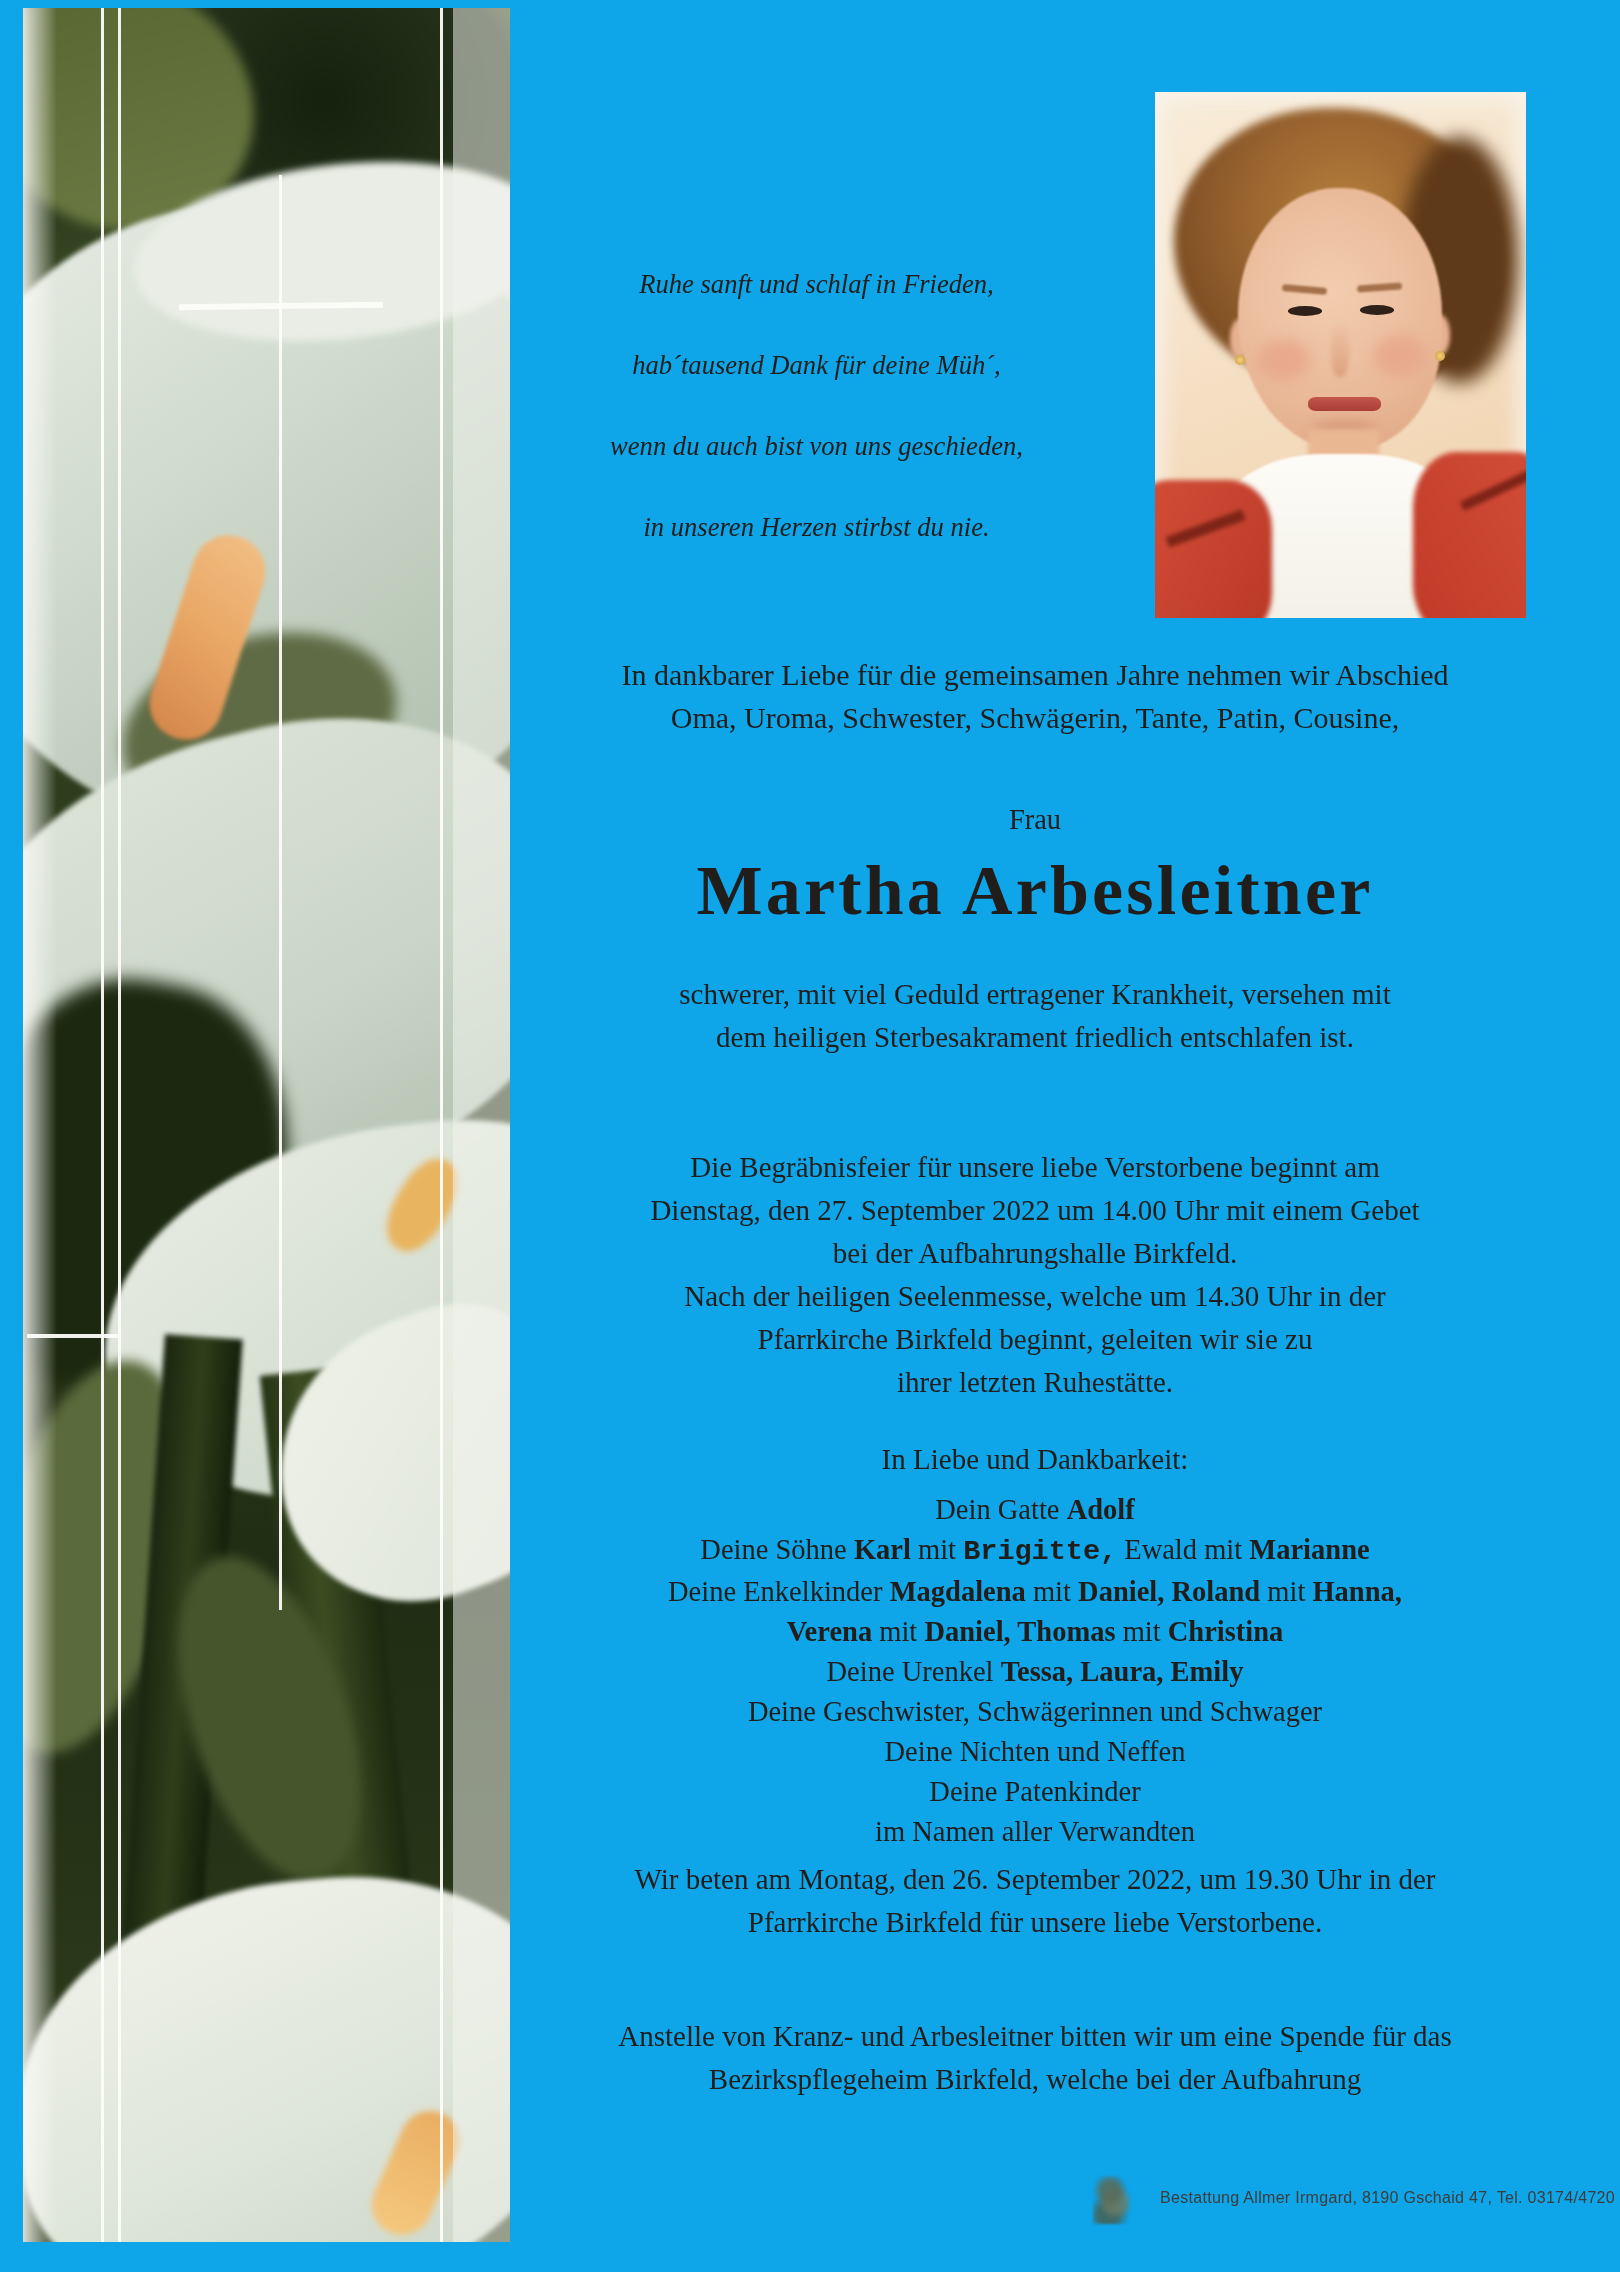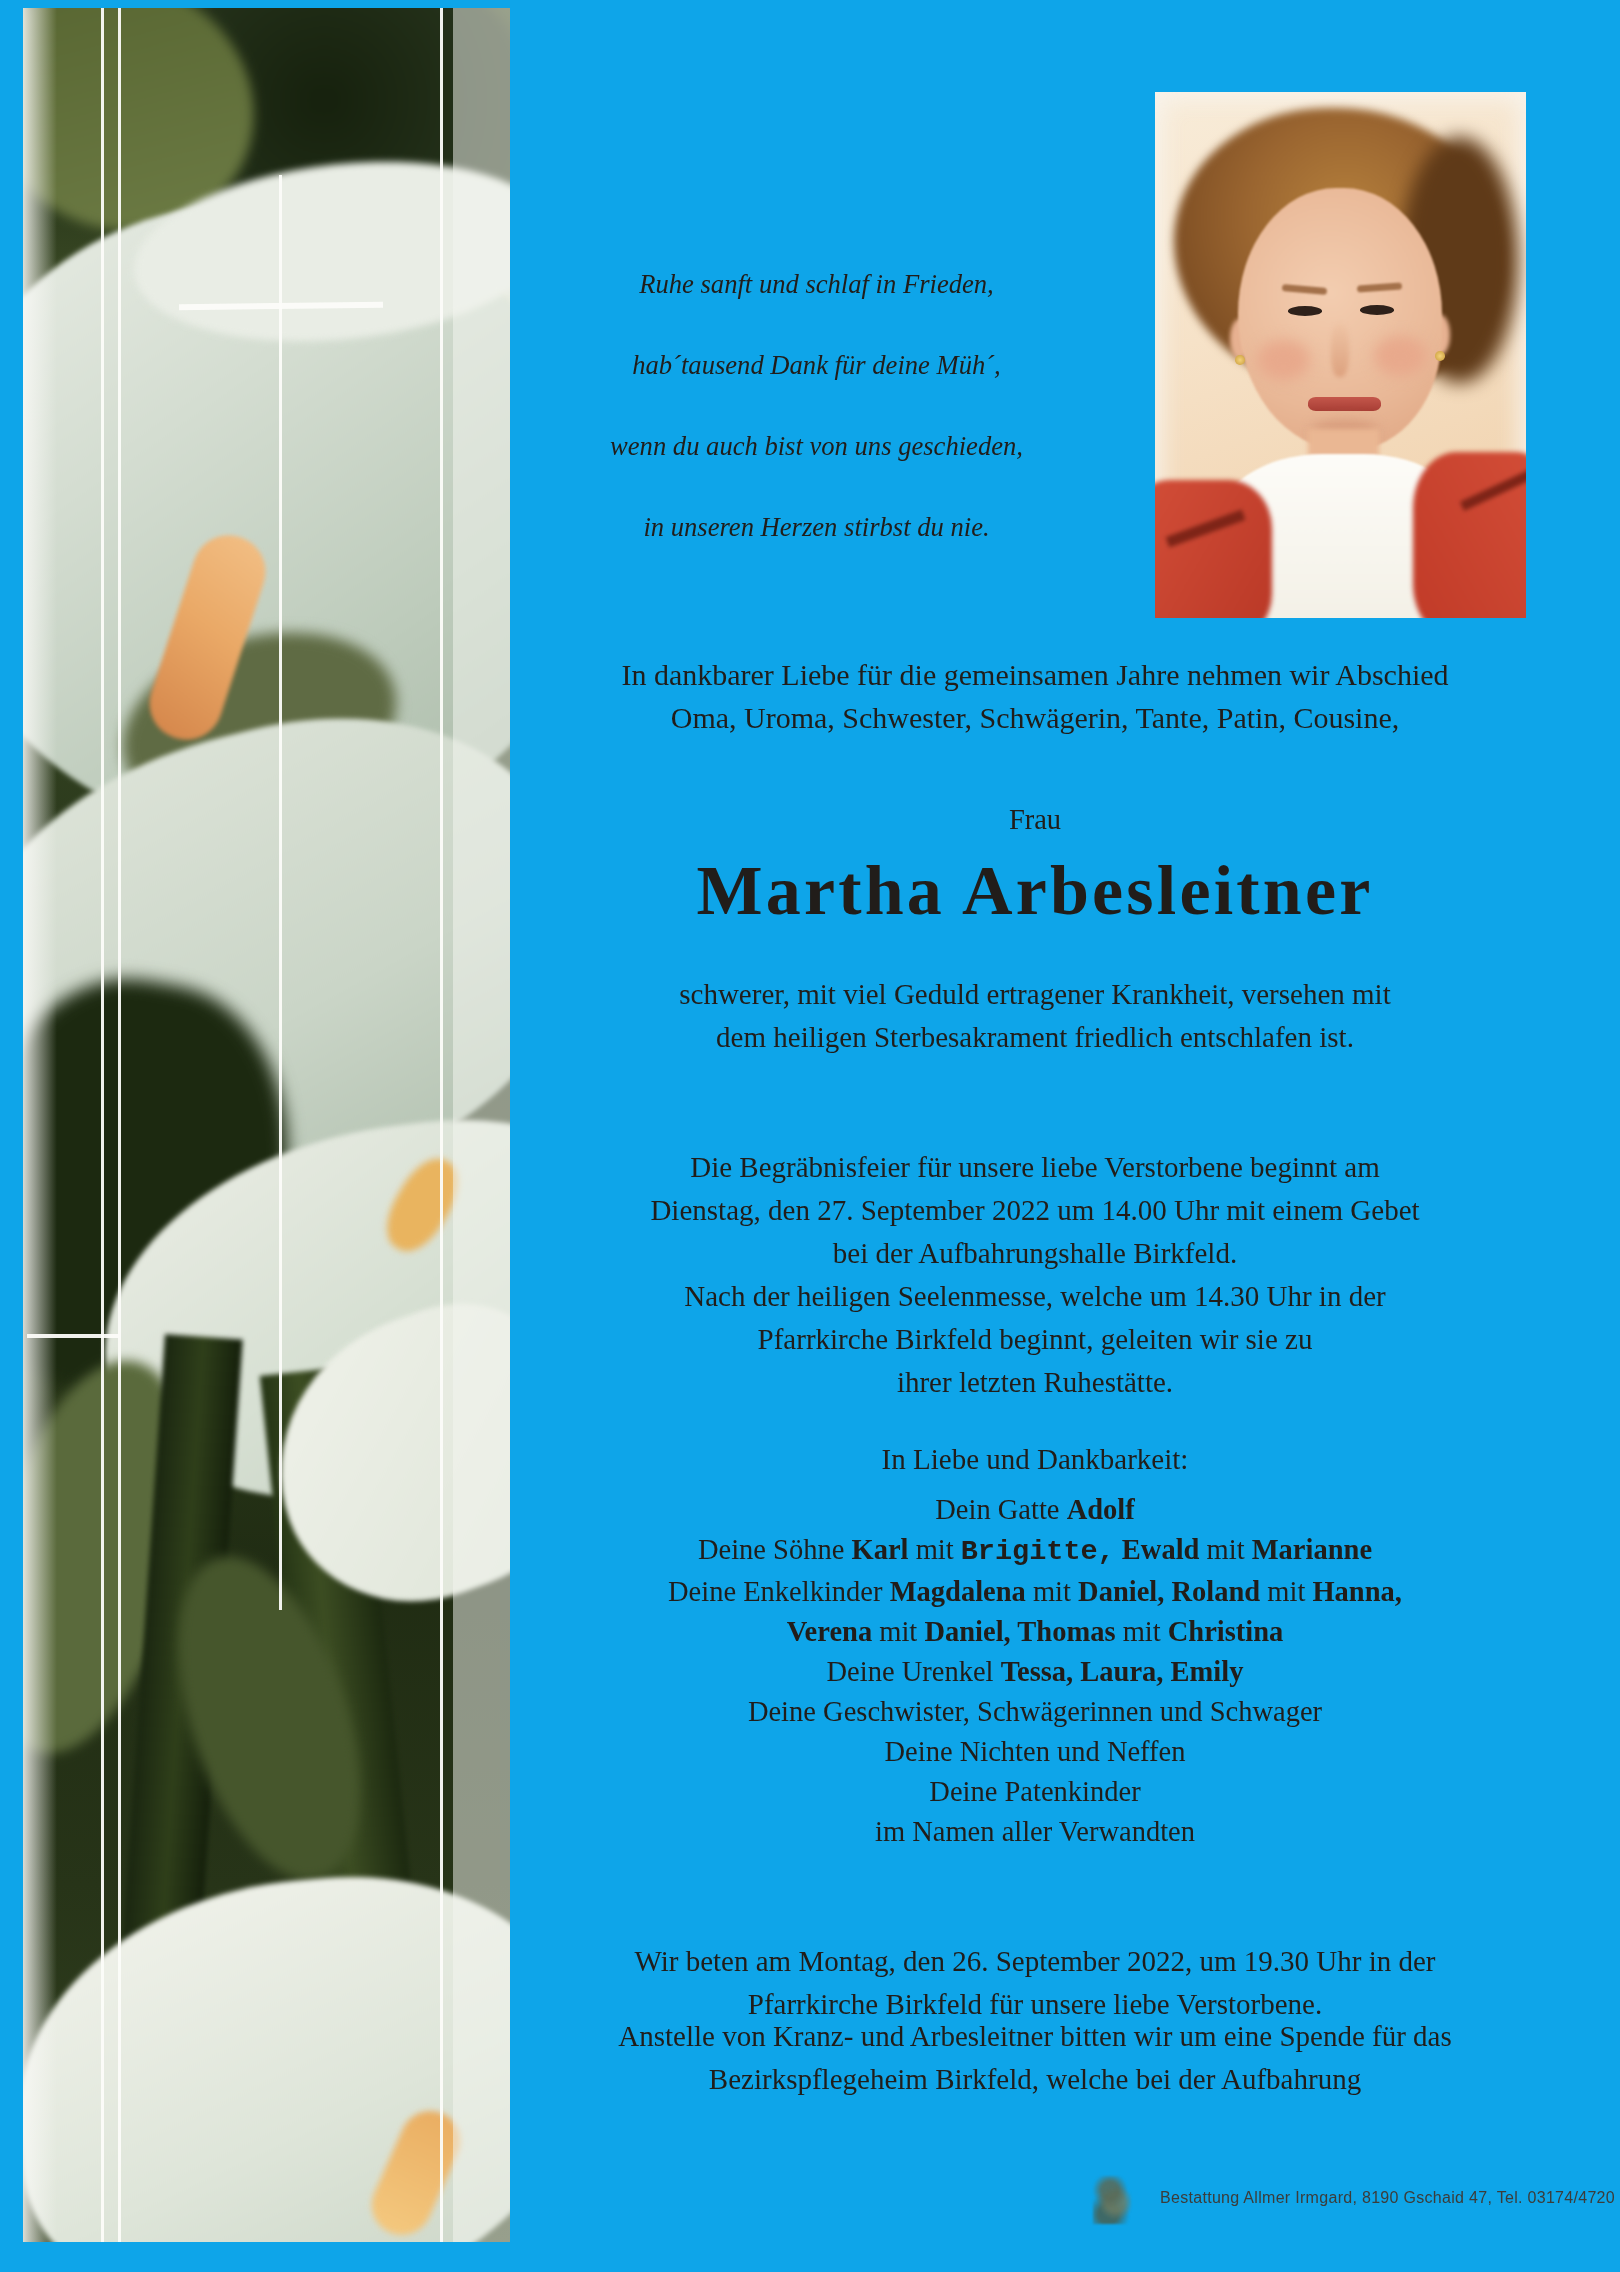--- a/index.html
+++ b/index.html
@@ -76,21 +76,21 @@
   
   .tb{position:absolute;text-align:center;}
   .poem{left:512px;top:244px;width:609px;font-size:26.6px;font-style:italic;line-height:81px;}
   .intro{left:512px;top:653px;width:1046px;font-size:30px;line-height:43px;}
   .frau{left:512px;top:802px;width:1046px;font-size:28.5px;line-height:35px;}
   .name{left:512px;top:848px;width:1046px;font-size:70px;font-weight:bold;letter-spacing:3.2px;line-height:86px;}
   .death{left:512px;top:973px;width:1046px;font-size:29px;line-height:43px;}
   .funeral{left:512px;top:1146px;width:1046px;font-size:29px;line-height:43px;}
   .liebe{left:512px;top:1438px;width:1046px;font-size:29px;line-height:43px;}
   .family{left:512px;top:1490px;width:1046px;font-size:28.5px;line-height:40px;}
-  .prayer{left:512px;top:1940px;width:1046px;font-size:29px;line-height:43px;}
+  .prayer{left:512px;top:1858px;width:1046px;font-size:29px;line-height:43px;}
   .donation{left:512px;top:2015px;width:1046px;font-size:29px;line-height:43px;}
   .footer-info{
     position:absolute;left:1160px;top:2189px;
     font-family:"Liberation Sans","DejaVu Sans",sans-serif;
     font-size:16px;color:#3c3c3a;letter-spacing:0.3px;
   }
   .footer-logo{
     position:absolute;left:1093px;top:2176px;width:38px;height:48px;
     background:
       radial-gradient(circle at 45% 30%,rgba(90,105,85,.85) 0 22%,rgba(90,105,85,0) 45%),
@@ -185,21 +185,21 @@
     <div>bei der Aufbahrungshalle Birkfeld.</div>
     <div>Nach der heiligen Seelenmesse, welche um 14.30 Uhr in der</div>
     <div>Pfarrkirche Birkfeld beginnt, geleiten wir sie zu</div>
     <div>ihrer letzten Ruhestätte.</div>
   </div>
 
   <div class="tb liebe">In Liebe und Dankbarkeit:</div>
 
   <div class="tb family">
     <div><span>Dein Gatte </span><span style="font-weight: bold;">Adolf</span></div>
-    <div><span>Deine Söhne </span><span style="font-weight: bold;">Karl</span><span> mit </span><span style="font-weight: bold; font-family: Liberation Mono, monospace;">Brigitte,</span><span> </span><span style="font-weight: bold;">Ewald</span><span> mit </span><span style="font-weight: bold;">Marianne</span></div>
+    <div><span>Deine Söhne </span><span style="font-weight: bold;">Karl</span><span> mit </span><span style="font-weight: bold; font-family: Liberation Mono, monospace;">Brigitte,</span><span> </span><span style="font-weight: normal;">Ewald</span><span> mit </span><span style="font-weight: bold;">Marianne</span></div>
     <div><span>Deine Enkelkinder </span><span style="font-weight: bold;">Magdalena</span><span> mit </span><span style="font-weight: bold;">Daniel,</span><span> </span><span style="font-weight: bold;">Roland</span><span> mit </span><span style="font-weight: bold;">Hanna,</span></div>
     <div><span style="font-weight: bold;">Verena</span><span> mit </span><span style="font-weight: bold;">Daniel, Thomas</span><span> mit </span><span style="font-weight: bold;">Christina</span></div>
     <div><span>Deine Urenkel </span><span style="font-weight: bold;">Tessa, Laura, Emily</span></div>
     <div><span>Deine Geschwister, Schwägerinnen und Schwager</span></div>
     <div><span>Deine Nichten und Neffen</span></div>
     <div><span>Deine Patenkinder</span></div>
     <div><span>im Namen aller Verwandten</span></div>
   </div>
 
   <div class="tb prayer">

